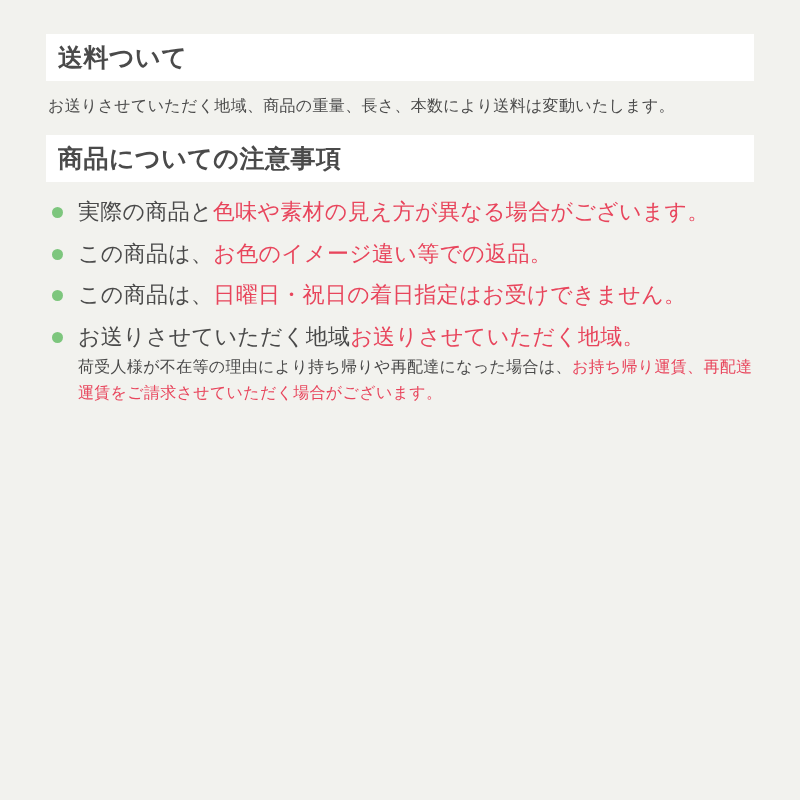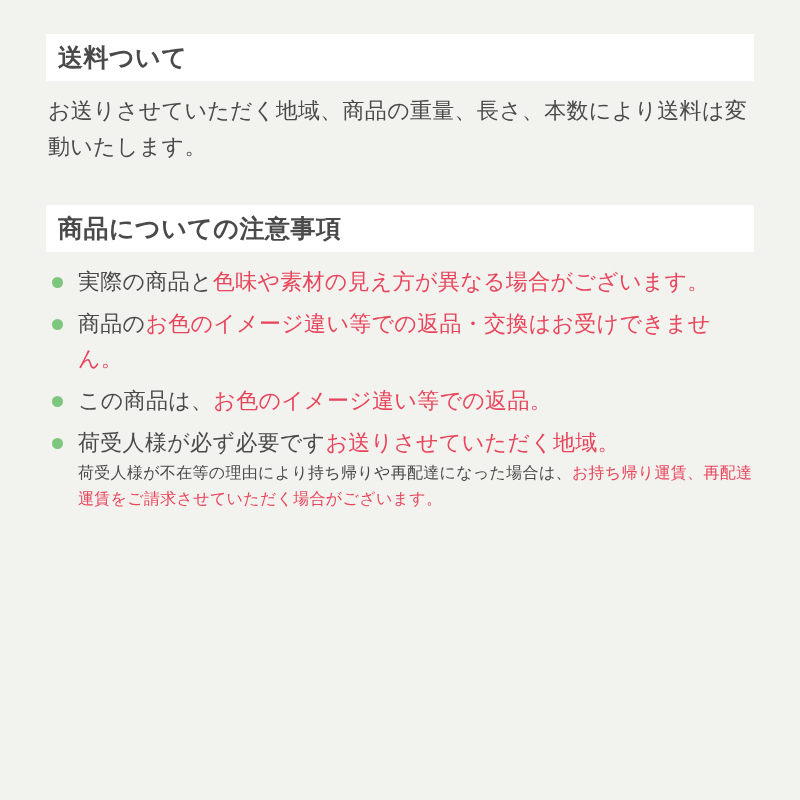--- a/index.html
+++ b/index.html
@@ -27,25 +27,25 @@
     background: #ffffff;
     font-size: 25px;
     font-weight: bold;
     color: #4a4a4a;
     line-height: 1.55;
     padding: 4px 0 4px 12px;
     margin: 0 0 12px 0;
     letter-spacing: 0.5px;
   }
   .section-heading.second {
-    margin-top: 40px;
+    margin-top: 16px;
   }
 
   .paragraph {
-    font-size: 22px;
+    font-size: 16px;
     line-height: 1.65;
     color: #4a4a4a;
     margin: 0 0 4px 0;
     letter-spacing: 0.3px;
     padding-left: 2px;
   }
 
   ul.notes {
     list-style: none;
     margin: 10px 0 16px 0;
@@ -91,29 +91,29 @@
   <p class="paragraph">お送りさせていただく地域、商品の重量、長さ、本数により送料は変動いたします。</p>
 
   <h2 class="section-heading second">商品についての注意事項</h2>
 
   <ul class="notes">
 
     <li>
       <span class="bullet"></span><span>実際の商品と</span><span class="hl">色味や素材の見え方が異なる場合がございます。</span>
     </li>
 
-    <li>
-      <span class="bullet"></span><span>商品の</span><span class="hl">お色のイメージ違い等での返品・交換はお受けできません。</span>
-    </li>
 
     <li>
       <span class="bullet"></span><span>この商品は、</span><span class="hl">お色のイメージ違い等での返品。</span>
     </li>
 
+    <li>
+      <span class="bullet"></span><span>この商品は、</span><span class="hl">日曜日・祝日の着日指定はお受けできません。</span>
+    </li>
 
     <li>
-      <span class="bullet"></span><span>荷受人様が必ず必要です</span><span class="hl">お送りさせていただく地域。</span>
+      <span class="bullet"></span><span>お送りさせていただく地域</span><span class="hl">お送りさせていただく地域。</span>
       <span class="subline"><span>荷受人様が不在等の理由により持ち帰りや再配達になった場合は、</span><span class="hl">お持ち帰り運賃、再配達運賃をご請求させていただく場合がございます。</span></span>
     </li>
 
   </ul>
 
 </div>
 
 </body></html>

